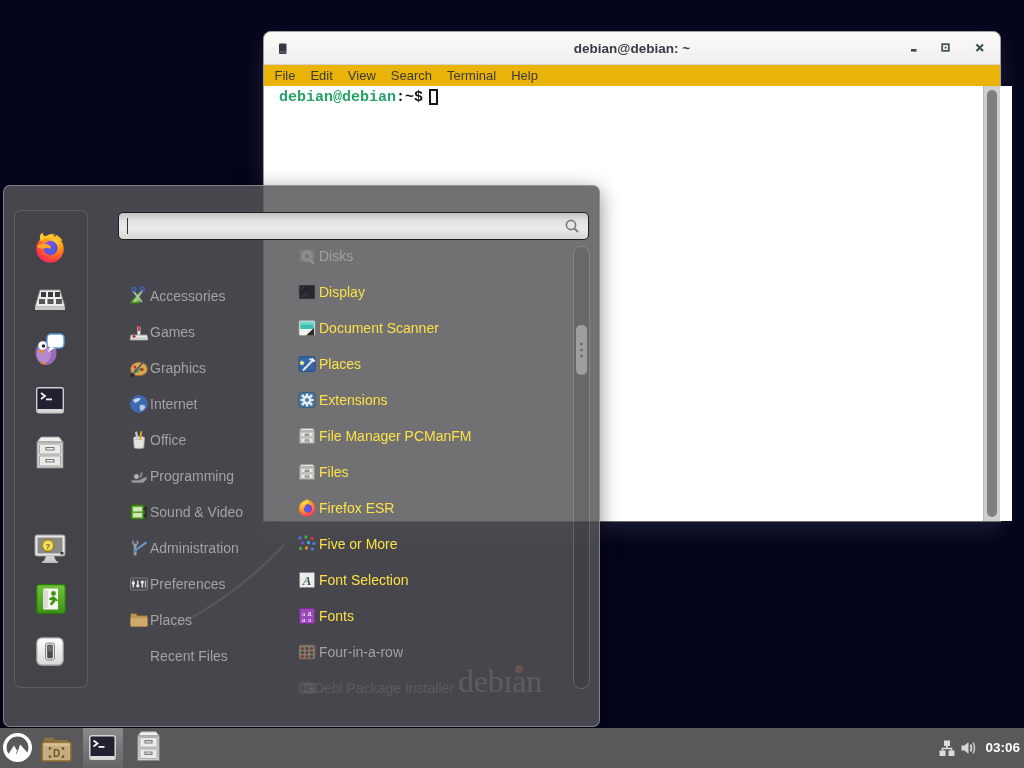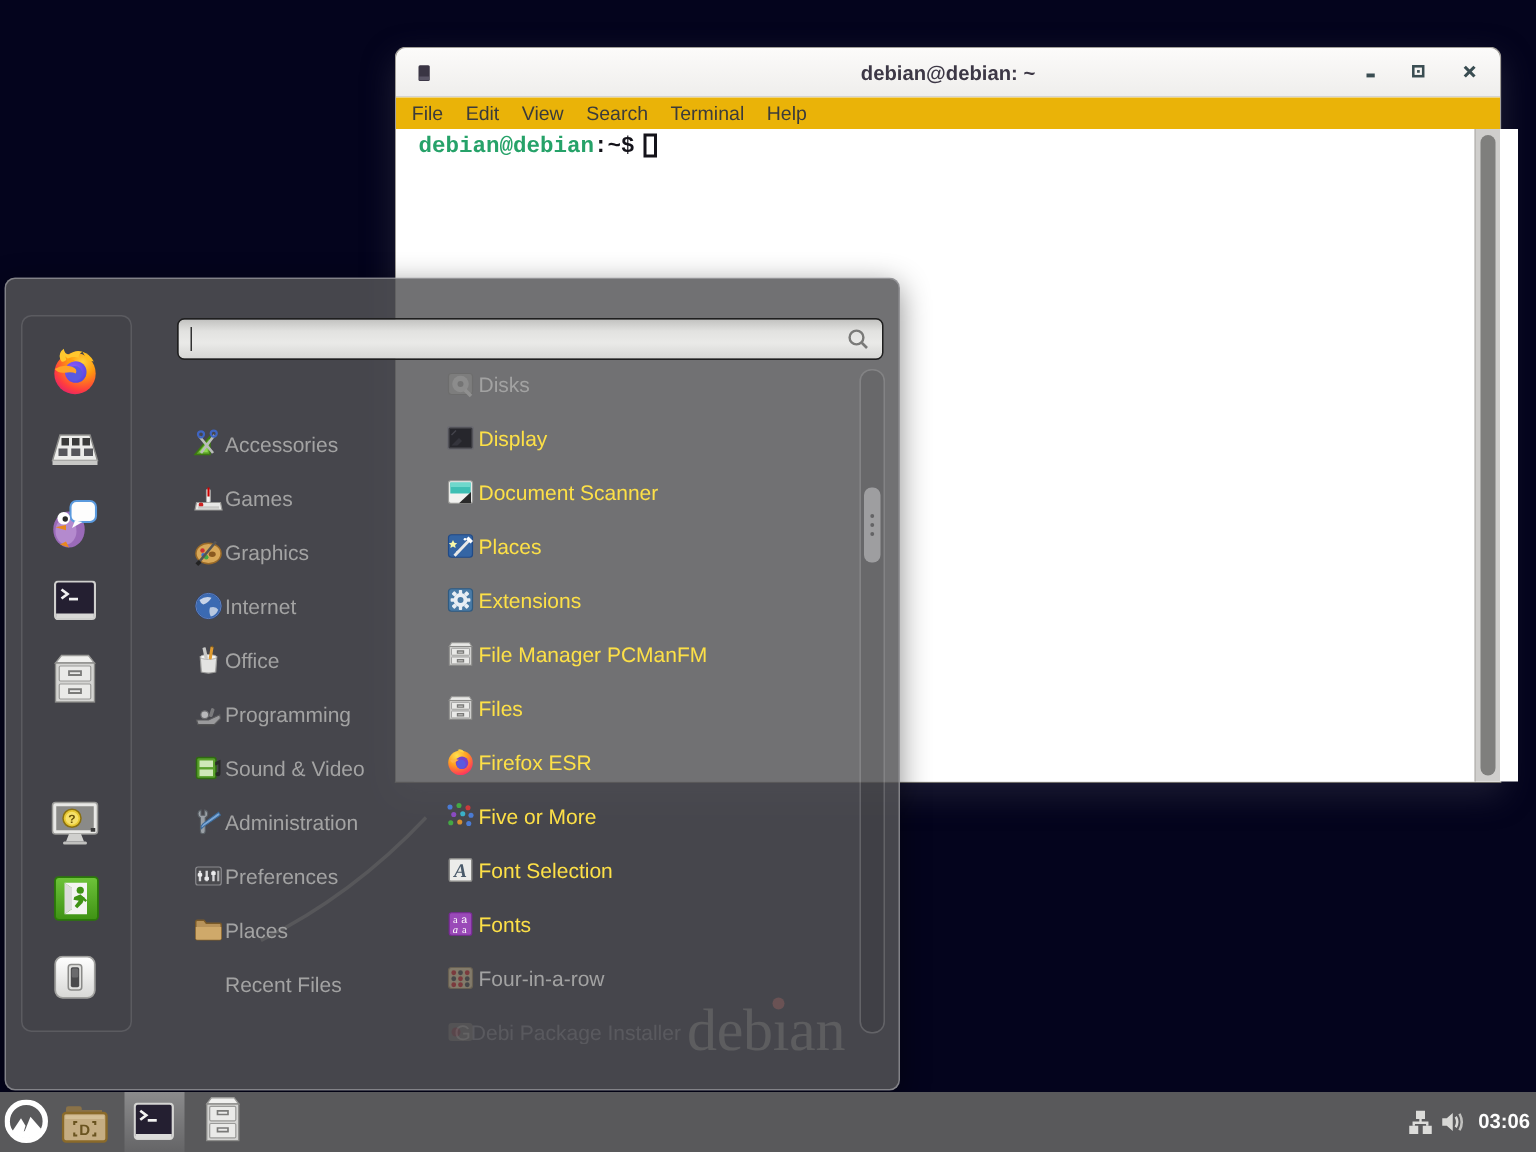--- a/index.html
+++ b/index.html
@@ -1,19 +1,19 @@
 <!DOCTYPE html>
 <html><head>
 <meta charset="utf-8">
 <style>
   * { margin:0; padding:0; box-sizing:border-box; }
   html,body { width:1024px; height:768px; overflow:hidden; background:#04041d; font-family:"Liberation Sans",sans-serif; }
   
   #wallpaper { position:absolute; left:0; top:0; width:1024px; height:768px; background:#04041d; }
-  #wm-text { position:absolute; left:458px; top:663px; font-family:"Liberation Serif",serif; font-size:40px; font-weight:normal; color:#87878b; letter-spacing:-0.2px; }
+  #wm-text { position:absolute; left:458px; top:663px; font-family:"Liberation Serif",serif; font-size:32px; font-weight:normal; color:#87878b; letter-spacing:-0.2px; }
   #wm-dot { position:absolute; width:8px; height:8px; border-radius:50%; background:#d24848; }
   #wm-swirl { position:absolute; left:160px; top:535px; width:150px; height:100px; }
   
   #term { position:absolute; left:263px; top:31px; width:738px; height:491px; border-radius:8px 8px 0 0; background:#ffffff; box-shadow:0 8px 22px rgba(60,60,80,0.45); border:1px solid #a29f9a; border-bottom:1px solid #6f6d68; }
   #titlebar { position:absolute; left:0; top:0; width:736px; height:33px; border-radius:7px 7px 0 0; background:linear-gradient(#fcfbfa,#efeeec); border-bottom:1px solid #d5d3d0; }
   #title { position:absolute; left:0; top:0; width:100%; text-align:center; line-height:33px; font-size:13.5px; font-weight:bold; color:#3d3846; }
   .winbtn { position:absolute; top:0; height:33px; width:30px; }
   #menubar { position:absolute; left:0; top:33px; width:736px; height:21px; background:#eab308; }
   #menubar span { display:inline-block; padding:0 7.5px; font-size:13px; color:#3b3b3b; line-height:21px; }
   #termbody { position:absolute; left:12px; top:54px; width:736px; height:435px; background:#fff; }

